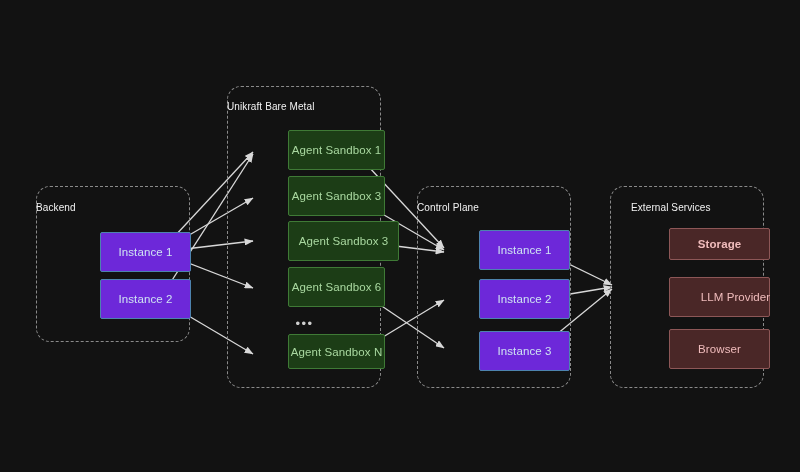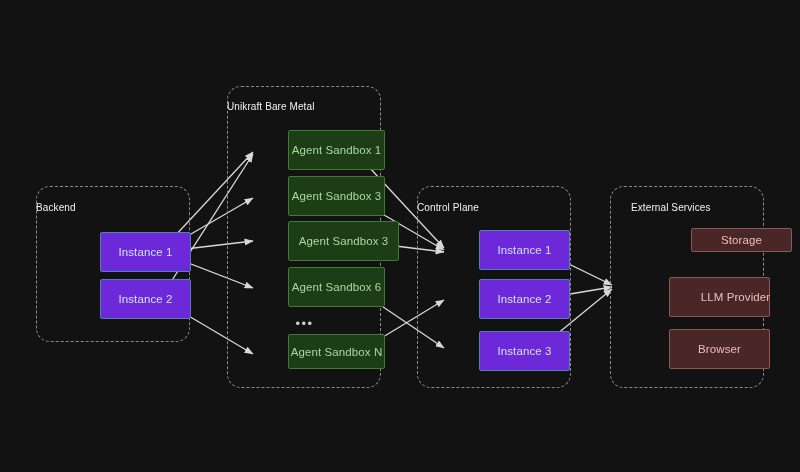--- a/index.html
+++ b/index.html
@@ -142,21 +142,21 @@
         <span>Instance 1</span>
       </div>
       <div class="node node-blue" style="left: 447px; top: 279px; width: 91px; height: 40px;">
         <span>Instance 2</span>
       </div>
       <div class="node node-blue" style="left: 447px; top: 331px; width: 91px; height: 40px;">
         <span>Instance 3</span>
       </div>
       <div class="group" style="left: 610px; top: 186px; width: 154px; height: 202px;"></div>
       <div class="group-title" style="left: 631px; top: 202px; width: 154px;">External Services</div>
-      <div class="node node-red" style="left: 659px; top: 228px; width: 101px; height: 24px;">
+      <div class="node node-red" style="left: 637px; top: 228px; width: 101px; height: 32px; font-weight: bold;">
         <span>Storage</span>
       </div>
       <div class="node node-red" style="left: 637px; top: 277px; width: 101px; height: 40px; padding-left: 32px;">
         <span>LLM Provider</span>
       </div>
       <div class="node node-red" style="left: 637px; top: 329px; width: 101px; height: 40px;">
         <span>Browser</span>
       </div>
     </div>
 </div>

